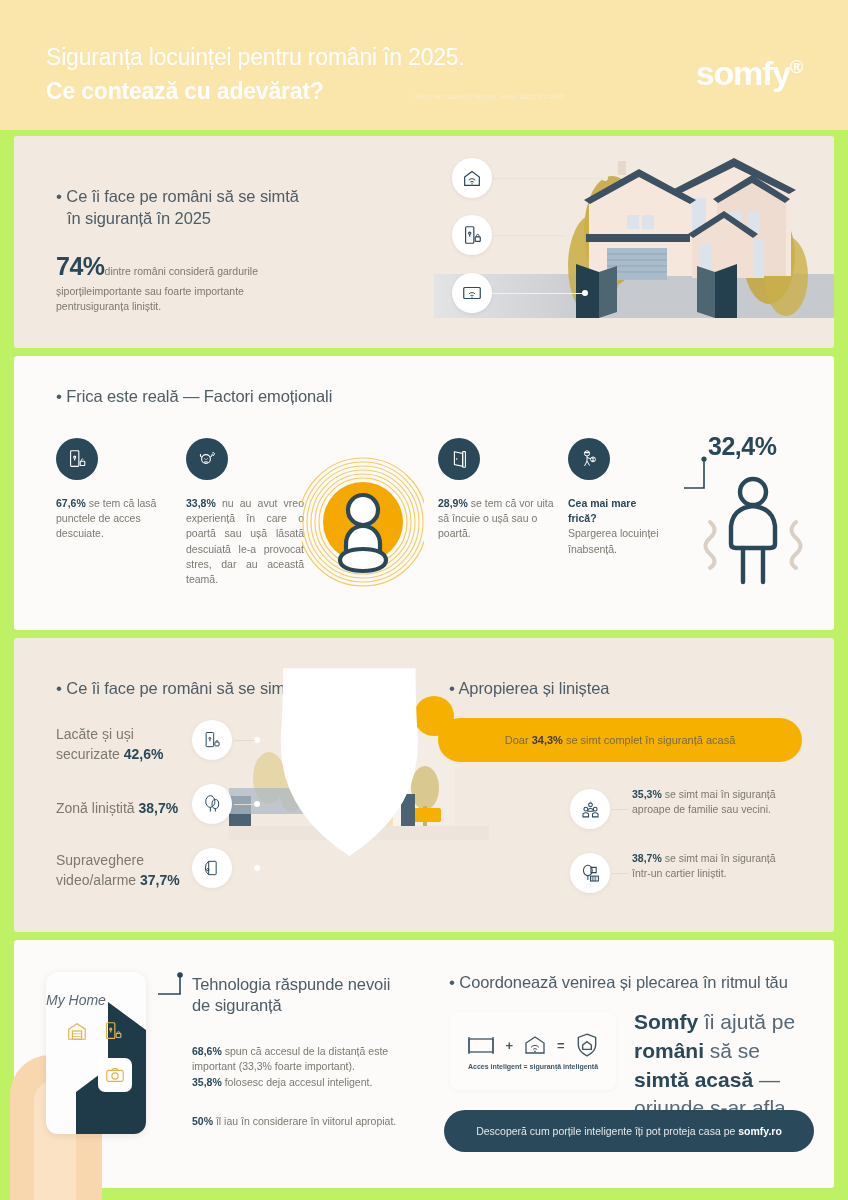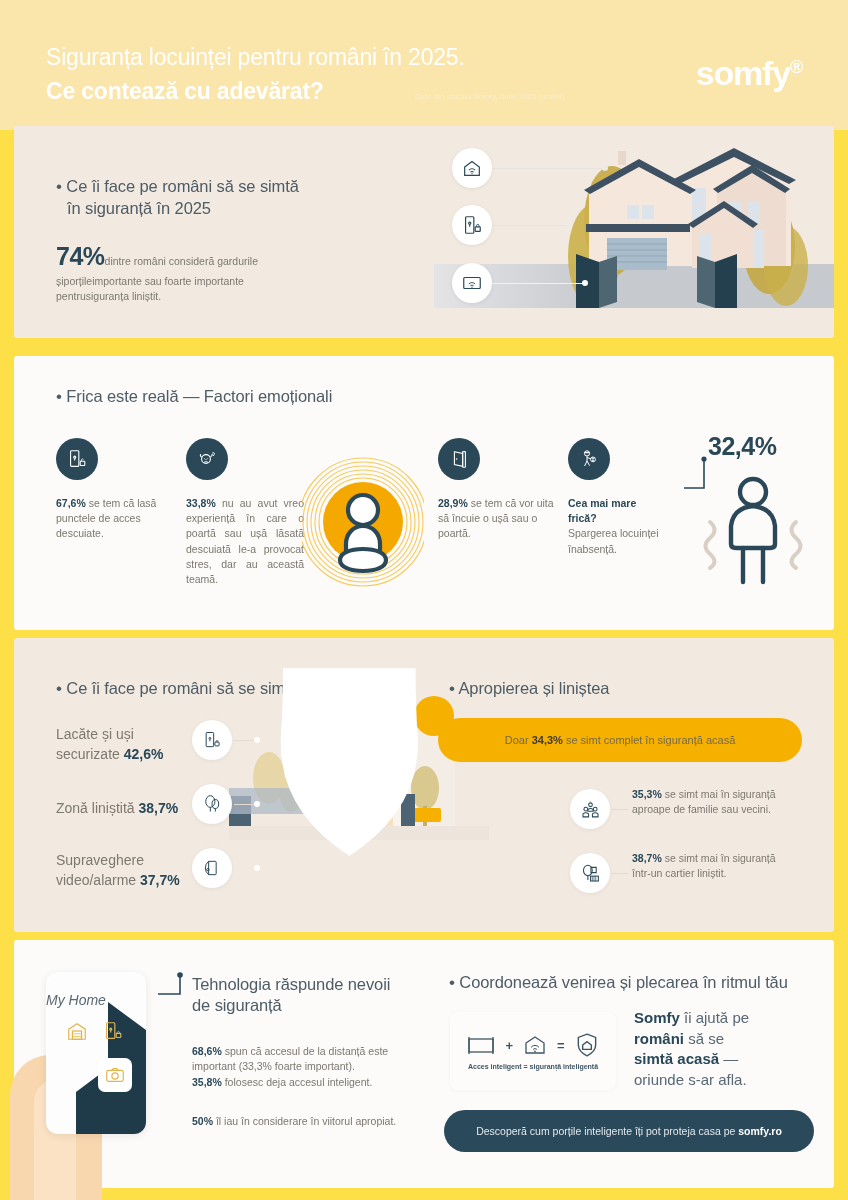--- a/index.html
+++ b/index.html
@@ -2,21 +2,21 @@
 <html><head>
 <meta charset="utf-8">
 <style>
   * { box-sizing: border-box; margin: 0; padding: 0; }
   html, body {
     width: 848px; height: 1200px;
     background: #FFFFFF;
     font-family: "Liberation Sans", sans-serif;
     overflow: hidden;
   }
-  .page { position: relative; width: 848px; height: 1200px; background: #fde047; }
+  .page { position: relative; width: 848px; height: 1200px; background: #bef264; }
 
   
   .header {
     position: absolute; left: 0; top: 0; width: 848px; height: 130px;
     background: #FAE5AB;
   }
   .hdr-title-1 {
     position: absolute; left: 46px; top: 44px;
     font-size: 23px; font-weight: 300; color: #FFFFFF;
     letter-spacing: -0.2px; white-space: nowrap;
@@ -36,21 +36,21 @@
     font-size: 34px; font-weight: 700; color: #FFFFFF;
     letter-spacing: -1.2px; line-height: 1;
   }
   .logo .dot { font-size: 18px; vertical-align: super; }
 
   
   .sect {
     position: absolute; left: 14px; width: 820px;
     border-radius: 3px; overflow: hidden;
   }
-  #sect1 { top: 126px; height: 212px; background: #F2EAE1; }
+  #sect1 { top: 136px; height: 212px; background: #F2EAE1; }
   #sect2 { top: 356px; height: 274px; background: #FCFBF9; }
   #sect3 { top: 638px; height: 294px; background: #F2EAE1; }
   #sect4 { top: 940px; height: 248px; background: #FCFBFA; }
 
   .heading {
     font-size: 16.5px; font-weight: 400; color: #4E5C66;
     letter-spacing: -0.1px; line-height: 1.28;
   }
   .heading .bullet { color: #4E5C66; font-size: 17px; }
 
@@ -113,21 +113,21 @@
   .s4-line b { color:#2A4858; font-weight:700; }
 
   .smartbox {
     position:absolute; left:450px; top:1012px; width:166px; height:78px;
     background:#FDFCFA; border-radius:8px;
     display:flex; flex-direction:column; align-items:center; justify-content:center; gap:5px;
     box-shadow: 0 1px 4px rgba(0,0,0,.04);
   }
   .smartbox .cap { font-size:7px; color:#3E5564; font-weight:600; }
   .claim { position:absolute; left:634px; top:1008px; width:190px;
-           font-size:15px; color:#586874; line-height:1.37; }
+           font-size:21px; color:#586874; line-height:1.37; }
   .claim b { color:#2A4858; font-weight:700; }
   .cta {
     position:absolute; left:444px; top:1110px; width:370px; height:42px;
     background:#2A4A5C; border-radius:21px;
     display:flex; align-items:center; justify-content:center;
     font-size:10.5px; color:#E3E8EB; cursor:pointer;
   }
   .cta b { color:#FFFFFF; font-weight:700; }
 
   .phone {

